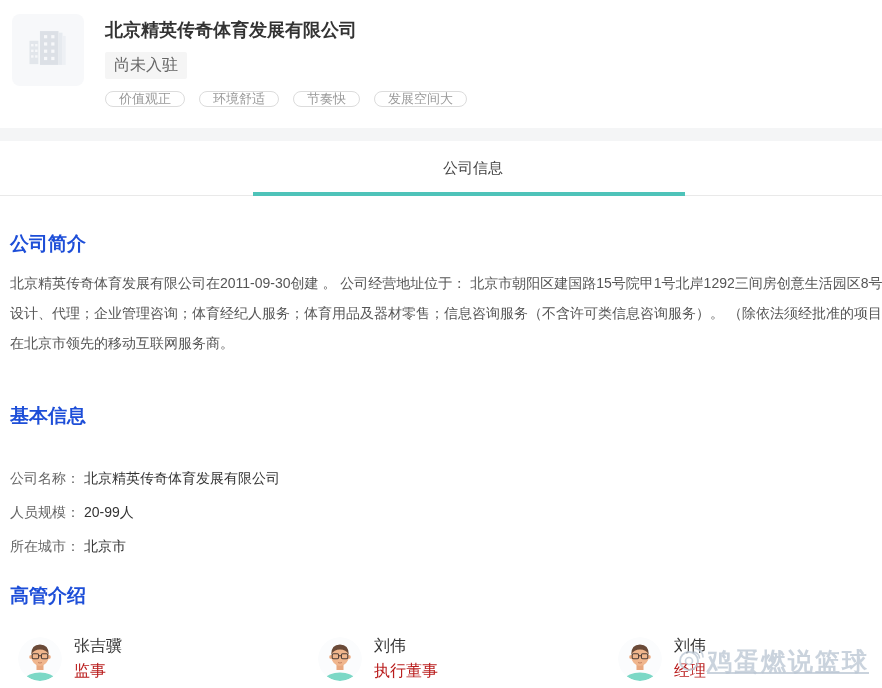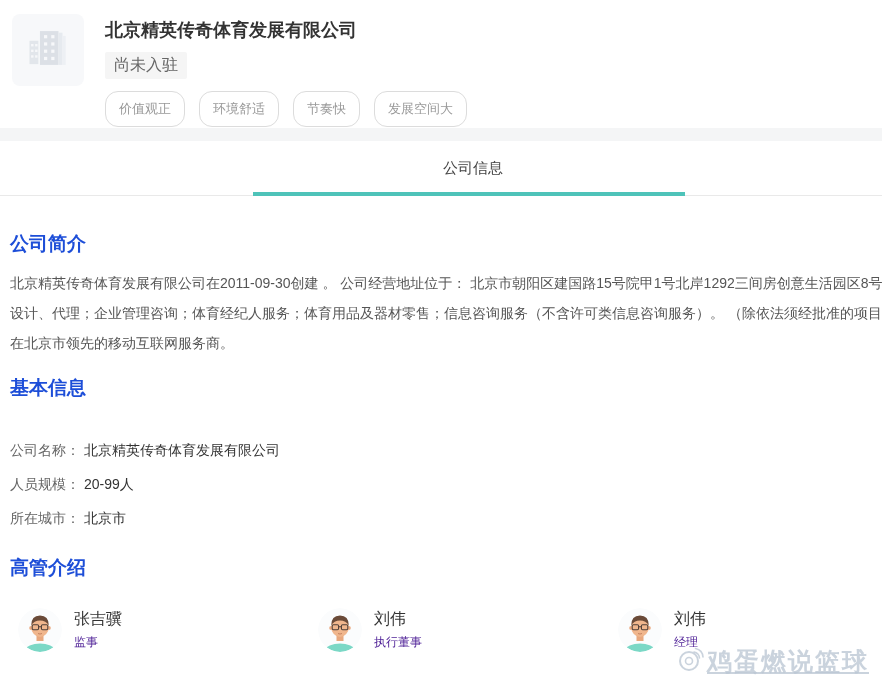--- a/index.html
+++ b/index.html
@@ -9,52 +9,52 @@
 
   
   .company-header { position:relative; height:128px; background:#fff; }
   .logo-box { position:absolute; left:12px; top:14px; width:72px; height:72px;
     background:#f7f8fa; border-radius:8px; display:flex; align-items:center; justify-content:center; }
   .header-info { position:absolute; left:105px; top:18px; }
   .company-name { font-size:18px; font-weight:700; color:#333; line-height:24px; }
   .badge { display:inline-block; margin-top:10px; padding:3px 9px; background:#f5f5f5;
     color:#666; font-size:16px; border-radius:2px; }
   .pills { margin-top:12px; display:flex; gap:14px; }
-  .pill { display:inline-flex; align-items:center; height:36px; padding:0 13px;
+  .pill { display:inline-flex; align-items:center; height:16px; padding:0 13px;
     border:1px solid #dcdcdc; border-radius:13px; color:#999; font-size:13px; background:#fff; }
 
   
   .band { height:13px; background:#f4f5f6; }
   .tab-bar { position:relative; height:55px; background:#fff; border-bottom:1px solid #e9e9e9; }
   .tab { position:absolute; left:257px; width:432px; height:55px;
     display:flex; align-items:center; justify-content:center;
     font-size:15px; color:#444; cursor:pointer; }
   .tab-indicator { position:absolute; left:253px; bottom:-1px; width:432px; height:4px; background:#4ec3b9; }
 
   
   .content { padding:0 0 0 10px; }
   .section-title { font-size:19px; font-weight:700; color:#1d4ed8; line-height:24px; }
   .intro-title { padding-top:36px; }
   .intro-text { margin-top:12px; font-size:14px; color:#555; }
   .intro-line { white-space:nowrap; overflow:hidden; line-height:30px; width:872px; }
 
-  .basic-title { margin-top:18px; }
+  .basic-title { margin-top:46px; }
   .info-rows { margin-top:26px; }
   .info-row { display:flex; align-items:flex-end; height:34px; font-size:14px; }
   .info-label { color:#666; }
   .info-value { color:#333; font-weight:500; margin-left:4px; }
 
   .exec-title { margin-top:28px; }
   .exec-grid { margin-top:28px; display:flex; }
   .exec-col { width:300px; flex:0 0 auto; }
   .exec-head { display:flex; align-items:center; padding-left:8px; }
   .avatar { width:44px; height:44px; border-radius:50%; overflow:hidden; flex:0 0 auto; }
   .exec-meta { margin-left:12px; }
   .exec-name { font-size:16px; color:#333; line-height:20px; }
-  .exec-role { font-size:12px; color:#4c1d95; margin-top:5px; }
+  .exec-role { font-size:16px; color:#b91c1c; margin-top:5px; }
 
   
   .watermark { position:absolute; left:676px; top:645px; display:flex; align-items:center;
     color:rgba(187,198,211,0.78); pointer-events:none; white-space:nowrap; }
   .watermark-text { font-size:25px; font-weight:700; letter-spacing:2px; margin-left:3px;text-decoration:underline; }
 </style>
 </head>
 <body>
 
 <div class="page">

